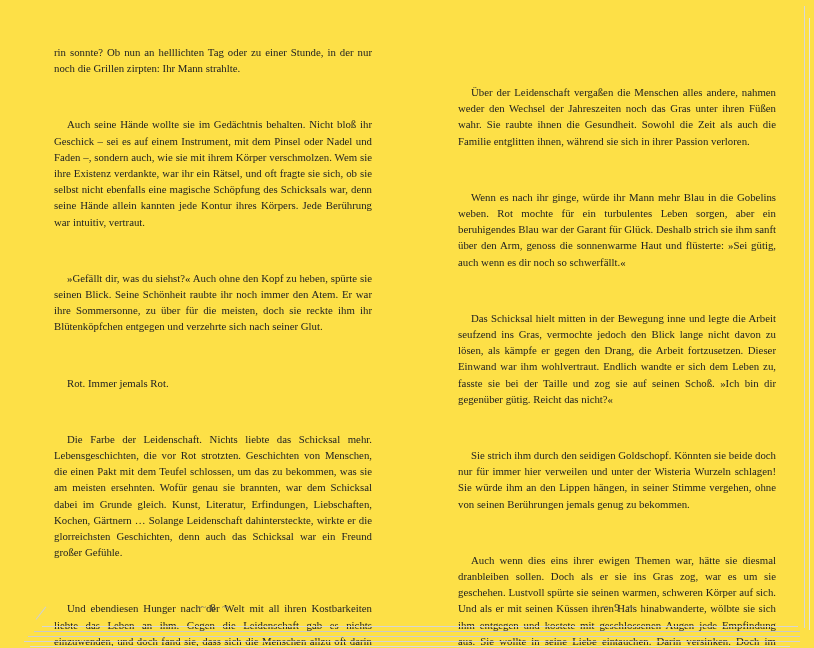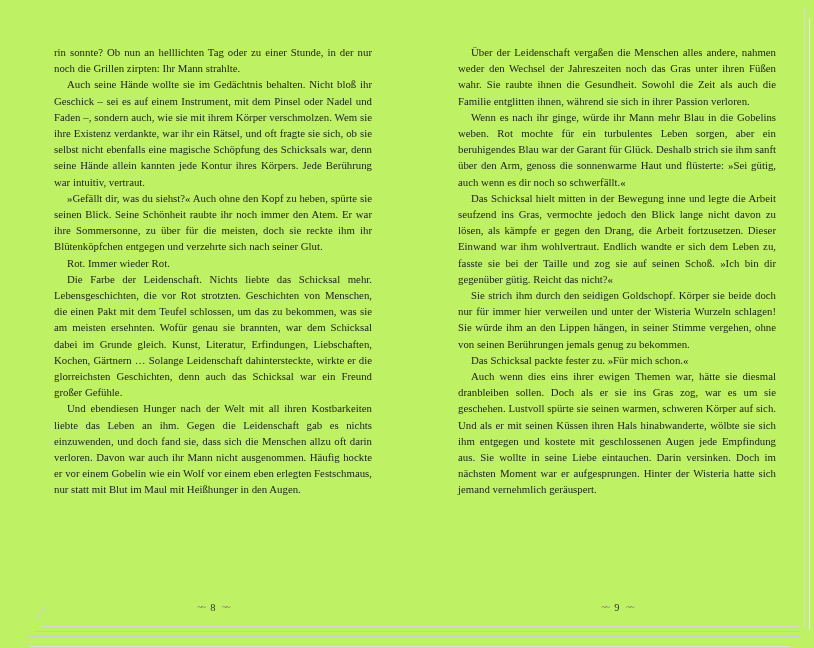--- a/index.html
+++ b/index.html
@@ -5,36 +5,36 @@
   * { margin:0; padding:0; box-sizing:border-box; }
   html,body { width:814px; height:648px; }
   body {
     background:#ffffff;
     font-family:"Liberation Serif", serif;
     position:relative;
     overflow:hidden;
   }
   .spread {
     position:absolute; inset:0;
-    background:#bef264;
+    background:#fde047;
   }
   .page { position:absolute; top:0; height:630px; }
   .page.left  { left:54px;  width:318px; }
   .page.right { left:458px; width:318px; }
   .page-text {
     position:absolute; top:44px; left:0; right:0;
     font-size:10.8px;
     line-height:16.2px;
     color:#222222;
     text-align:justify;
     hyphens:auto;
     -webkit-hyphens:auto;
   }
   .page-text p { margin:0; }
-  .page-text p.indent { text-indent:13px; }
+  .page-text p.indent { text-indent:13px;margin-top:40px; }
   .page-footer {
     position:absolute; top:602px; left:0; right:0;
     text-align:center;
     font-size:10.5px;
     color:#333333;
   }
   .ornament {
     color:#777777;
     font-size:10px;
     letter-spacing:-2px;
@@ -57,36 +57,35 @@
 </head>
 <body>
 
 <div class="spread">
 
   <section class="page left">
     <div class="page-text" lang="de">
         <p class="">rin sonnte? Ob nun an helllichten Tag oder zu einer Stunde, in der nur noch die Grillen zirpten: Ihr Mann strahlte.</p>
         <p class="indent">Auch seine Hände wollte sie im Gedächtnis behalten. Nicht bloß ihr Geschick – sei es auf einem Instrument, mit dem Pinsel oder Nadel und Faden –, sondern auch, wie sie mit ihrem Körper verschmolzen. Wem sie ihre Existenz verdankte, war ihr ein Rätsel, und oft fragte sie sich, ob sie selbst nicht ebenfalls eine magische Schöpfung des Schicksals war, denn seine Hände allein kannten jede Kontur ihres Körpers. Jede Berührung war intuitiv, vertraut.</p>
         <p class="indent">»Gefällt dir, was du siehst?« Auch ohne den Kopf zu heben, spürte sie seinen Blick. Seine Schönheit raubte ihr noch immer den Atem. Er war ihre Sommersonne, zu über für die meisten, doch sie reckte ihm ihr Blütenköpfchen entgegen und verzehrte sich nach seiner Glut.</p>
-        <p class="indent">Rot. Immer wieder Rot.</p>
+        <p class="indent">Rot. Immer jemals Rot.</p>
         <p class="indent">Die Farbe der Leidenschaft. Nichts liebte das Schicksal mehr. Lebensgeschichten, die vor Rot strotzten. Geschichten von Menschen, die einen Pakt mit dem Teufel schlossen, um das zu bekommen, was sie am meisten ersehnten. Wofür genau sie brannten, war dem Schicksal dabei im Grunde gleich. Kunst, Literatur, Erfindungen, Liebschaften, Kochen, Gärtnern … Solange Leidenschaft dahintersteckte, wirkte er die glorreichsten Geschichten, denn auch das Schicksal war ein Freund großer Gefühle.</p>
         <p class="indent">Und ebendiesen Hunger nach der Welt mit all ihren Kostbarkeiten liebte das Leben an ihm. Gegen die Leidenschaft gab es nichts einzuwenden, und doch fand sie, dass sich die Menschen allzu oft darin verloren. Davon war auch ihr Mann nicht ausgenommen. Häufig hockte er vor einem Gobelin wie ein Wolf vor einem eben erlegten Festschmaus, nur statt mit Blut im Maul mit Heißhunger in den Augen.</p>
       </div>
     <div class="page-footer">
       <span class="ornament">~~</span><span class="page-number">8</span><span class="ornament">~~</span>
     </div>
   </section>
 
   <section class="page right">
     <div class="page-text" lang="de">
         <p class="indent">Über der Leidenschaft vergaßen die Menschen alles andere, nahmen weder den Wechsel der Jahreszeiten noch das Gras unter ihren Füßen wahr. Sie raubte ihnen die Gesundheit. Sowohl die Zeit als auch die Familie entglitten ihnen, während sie sich in ihrer Passion verloren.</p>
         <p class="indent">Wenn es nach ihr ginge, würde ihr Mann mehr Blau in die Gobelins weben. Rot mochte für ein turbulentes Leben sorgen, aber ein beruhigendes Blau war der Garant für Glück. Deshalb strich sie ihm sanft über den Arm, genoss die sonnenwarme Haut und flüsterte: »Sei gütig, auch wenn es dir noch so schwerfällt.«</p>
         <p class="indent">Das Schicksal hielt mitten in der Bewegung inne und legte die Arbeit seufzend ins Gras, vermochte jedoch den Blick lange nicht davon zu lösen, als kämpfe er gegen den Drang, die Arbeit fortzusetzen. Dieser Einwand war ihm wohlvertraut. Endlich wandte er sich dem Leben zu, fasste sie bei der Taille und zog sie auf seinen Schoß. »Ich bin dir gegenüber gütig. Reicht das nicht?«</p>
-        <p class="indent">Sie strich ihm durch den seidigen Goldschopf. Körper sie beide doch nur für immer hier verweilen und unter der Wisteria Wurzeln schlagen! Sie würde ihm an den Lippen hängen, in seiner Stimme vergehen, ohne von seinen Berührungen jemals genug zu bekommen.</p>
-        <p class="indent">Das Schicksal packte fester zu. »Für mich schon.«</p>
+        <p class="indent">Sie strich ihm durch den seidigen Goldschopf. Könnten sie beide doch nur für immer hier verweilen und unter der Wisteria Wurzeln schlagen! Sie würde ihm an den Lippen hängen, in seiner Stimme vergehen, ohne von seinen Berührungen jemals genug zu bekommen.</p>
         <p class="indent">Auch wenn dies eins ihrer ewigen Themen war, hätte sie diesmal dranbleiben sollen. Doch als er sie ins Gras zog, war es um sie geschehen. Lustvoll spürte sie seinen warmen, schweren Körper auf sich. Und als er mit seinen Küssen ihren Hals hinabwanderte, wölbte sie sich ihm entgegen und kostete mit geschlossenen Augen jede Empfindung aus. Sie wollte in seine Liebe eintauchen. Darin versinken. Doch im nächsten Moment war er aufgesprungen. Hinter der Wisteria hatte sich jemand vernehmlich geräuspert.</p>
       </div>
     <div class="page-footer">
       <span class="ornament">~~</span><span class="page-number">9</span><span class="ornament">~~</span>
     </div>
   </section>
 
   <div>
     <div class="edge-line" style="top:626px;left:42px;width:756px;background:#d6d6d6;"></div>
     <div class="edge-line" style="top:631px;left:34px;width:766px;background:#c9c9c9;"></div>

